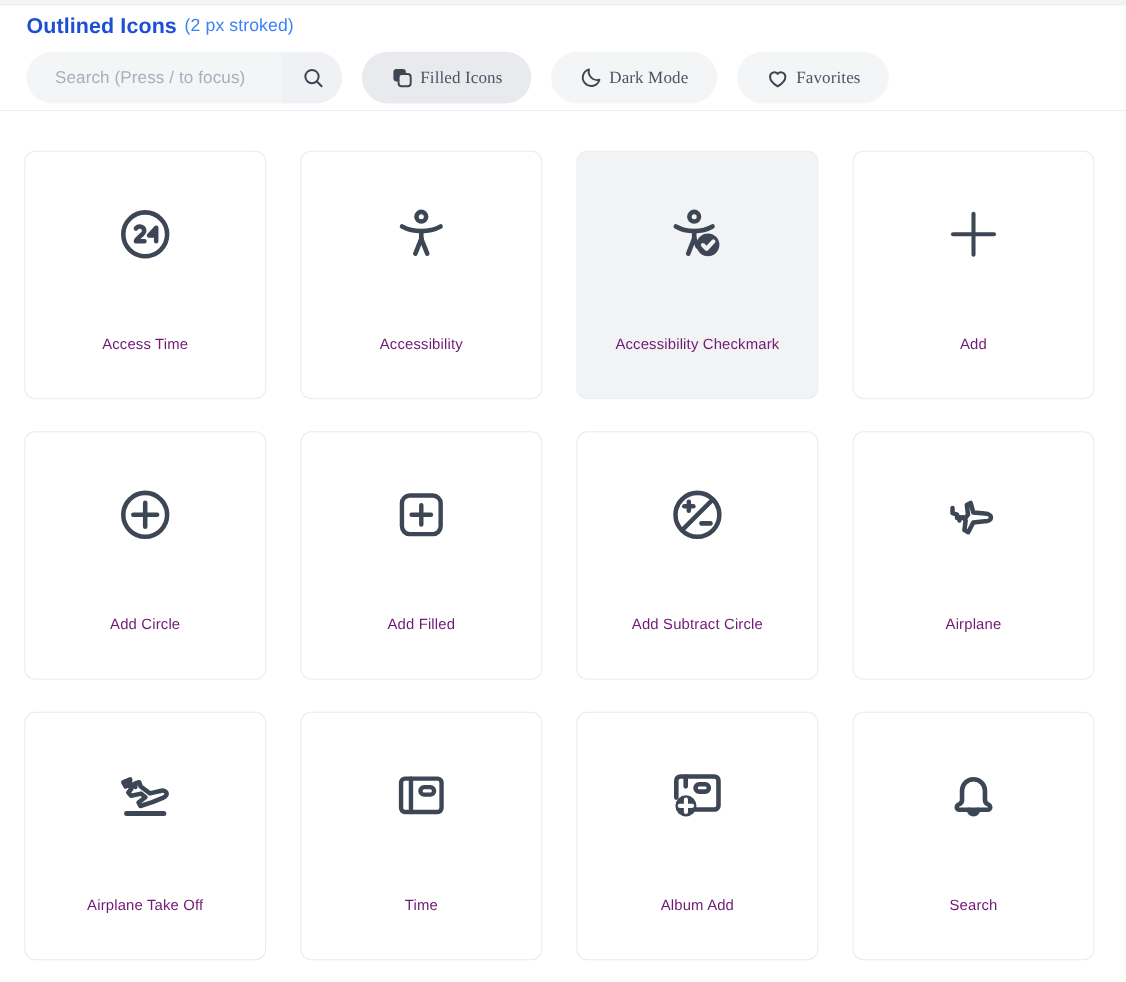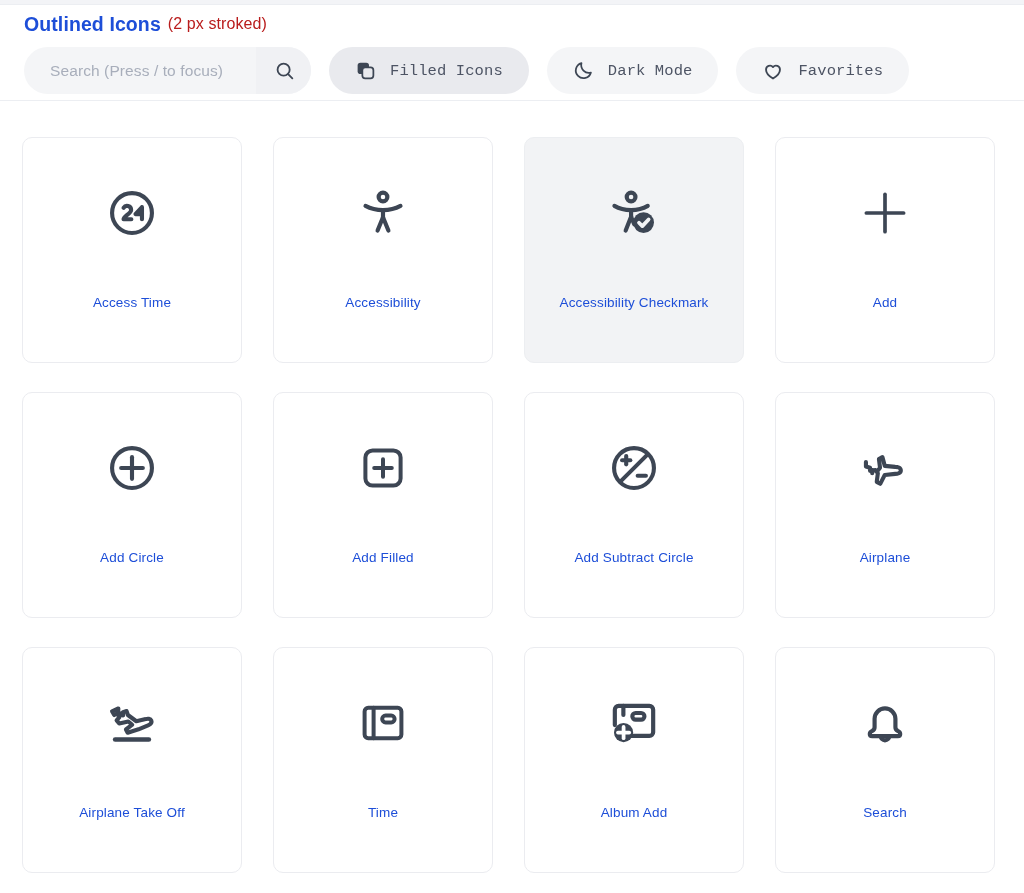--- a/index.html
+++ b/index.html
@@ -43,21 +43,21 @@
   }
   .title-main {
     font-size: 19.5px;
     font-weight: 600;
     color: #1d4ed8;
     letter-spacing: 0.1px;
   }
   .title-sub {
     font-size: 16px;
     font-weight: 400;
-    color: #b91c1c;
+    color: #3b82f6;
     margin-left: 7px;
     letter-spacing: 0.1px;
   }
   .controls-row {
     display: flex;
     align-items: center;
     margin-top: 8px;
     gap: 18px;
   }
   
@@ -92,28 +92,28 @@
     justify-content: center;
     background: #f0f1f4;
     border: none;
     cursor: pointer;
     flex: 0 0 58px;
   }
   
   .pill {
     display: inline-flex;
     align-items: center;
-    gap: 14px;
+    gap: 6px;
     height: 47px;
     padding: 0 26px;
     border-radius: 24px;
     background: #f4f5f7;
     border: none;
     cursor: pointer;
-    font-family: Liberation Mono, monospace;
+    font-family: Liberation Serif, serif;
     font-size: 15.5px;
     color: #4d5464;
     letter-spacing: 0.1px;
     white-space: nowrap;
   }
   .pill.active { background: #e9eaee; }
   .pill .pill-ico { display: flex; align-items: center; }
   
   .grid {
     position: absolute;
@@ -148,26 +148,26 @@
   }
   .card-icon {
     height: 150px;
     width: 100%;
     display: flex;
     align-items: center;
     justify-content: center;
   }
   .card-label {
     font-size: 13.5px;
-    color: #1d4ed8;
+    color: #701a75;
     letter-spacing: 0.15px;
     text-align: center;
     padding: 0 8px;
     line-height: 1.2;
-    margin-top: 7px;
+    margin-top: 17px;
   }
   svg { display: block; }
 </style>
 </head>
 <body>
 
 <div class="page">
 
   <div class="top-strip"></div>
 

